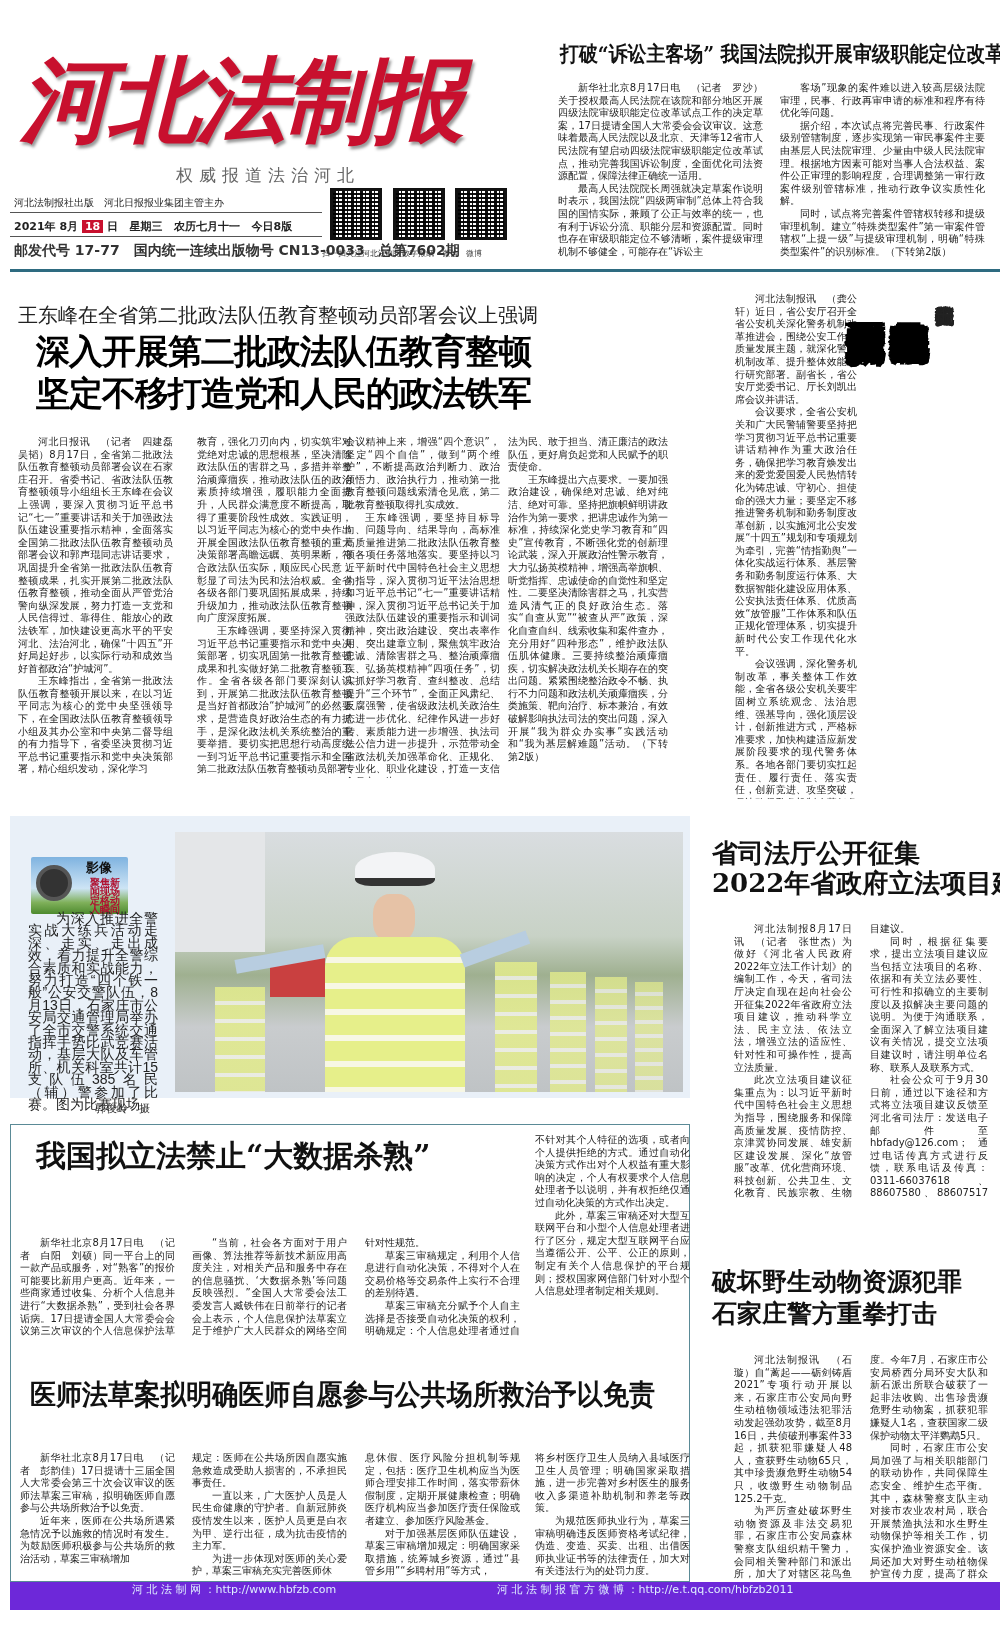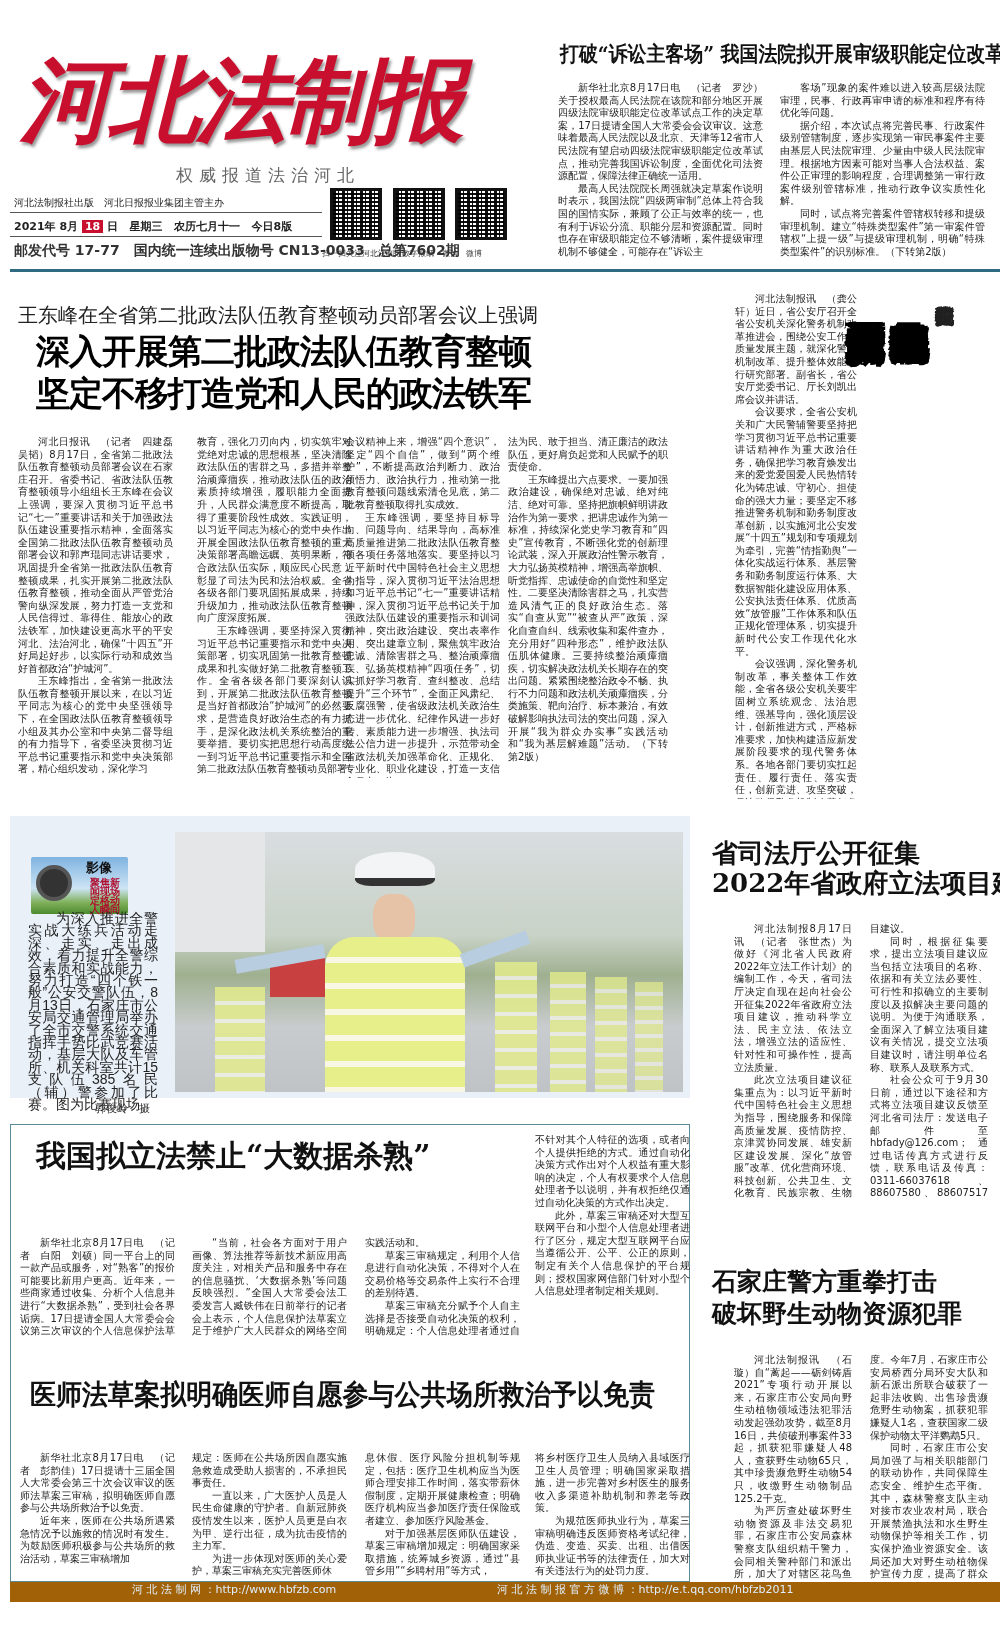--- a/index.html
+++ b/index.html
@@ -23,21 +23,21 @@
 .qr-cap{left:322px;top:248px;font-size:8px;color:#333;white-space:nowrap}
 .toprule{left:10px;top:269px;width:990px;height:3px;background:#2e6b80}
 
 .h-top{left:560px;top:40px;font-size:21px;width:440px;white-space:nowrap;transform:scaleX(.9);transform-origin:left}
 .kicker{left:18px;top:302px;font-size:20px;color:#222;white-space:nowrap}
 .mainhead{left:36px;top:330px;font-size:34px;font-weight:900;line-height:42px;color:#000;white-space:nowrap;font-family:"DejaVu Sans",sans-serif;letter-spacing:-1px}
 .vert{writing-mode:vertical-rl;color:#000}
 .photo-box{left:10px;top:816px;width:680px;height:282px;background:#e9f0f8}
 .photo{left:175px;top:832px;width:508px;height:260px;background:linear-gradient(180deg,#d9dde0 0%,#c8d2c6 40%,#9fb090 55%,#c9ccce 75%,#bfc3c5 100%);overflow:hidden}
 .box2{left:10px;top:1124px;width:680px;height:458px;border:1px solid #5a8a96}
-.footer{left:10px;top:1582px;width:990px;height:20px;background:#a16207;color:#dfefff;font-size:11px;line-height:16px}
+.footer{left:10px;top:1582px;width:990px;height:28px;background:#6d28d9;color:#dfefff;font-size:11px;line-height:16px}
 </style>
 </head>
 <body>
 
 <div class="abs mast-title">河北法制报</div>
 <div class="abs mast-slogan">权威报道法治河北</div>
 <div class="abs pub">河北法制报社出版　河北日报报业集团主管主办</div>
 <div class="abs hr1"></div>
 <div class="abs dateline">
   <span>2021年 8月</span>
@@ -141,21 +141,21 @@
 
 <div class="abs box2"></div>
 <div class="abs serifh" style="left:36px;top:1136px;font-size:30px;white-space:nowrap">我国拟立法禁止“大数据杀熟”</div>
 <div class="abs txt" style="left:20px;top:1237px;width:155px;height:100px;overflow:hidden">
   <p>新华社北京8月17日电　（记者　白阳　刘硕）同一平台上的同一款产品或服务，对“熟客”的报价可能要比新用户更高。近年来，一些商家通过收集、分析个人信息并进行“大数据杀熟”，受到社会各界诟病。17日提请全国人大常委会会议第三次审议的个人信息保护法草案，对“大数据杀熟”等问题作出规制。</p>
 </div>
 <div class="abs txt" style="left:192px;top:1237px;width:155px;height:100px;overflow:hidden">
   <p>“当前，社会各方面对于用户画像、算法推荐等新技术新应用高度关注，对相关产品和服务中存在的信息骚扰、‘大数据杀熟’等问题反映强烈。”全国人大常委会法工委发言人臧铁伟在日前举行的记者会上表示，个人信息保护法草案立足于维护广大人民群众的网络空间合法权益，对利用个人信息进行自动化决策作出有</p>
 </div>
 <div class="abs txt" style="left:365px;top:1237px;width:155px;height:100px;overflow:hidden">
-  <p style="text-indent:0">实践活动和。</p>
+  <p style="text-indent:0">针对性规范。</p>
   <p>草案三审稿规定，利用个人信息进行自动化决策，不得对个人在交易价格等交易条件上实行不合理的差别待遇。</p>
   <p>草案三审稿充分赋予个人自主选择是否接受自动化决策的权利，明确规定：个人信息处理者通过自动化决策方式向个人进行信息推送、商业营销，应当同时提供</p>
 </div>
 <div class="abs txt" style="left:535px;top:1134px;width:155px;height:204px;overflow:hidden">
   <p style="text-indent:0">不针对其个人特征的选项，或者向个人提供拒绝的方式。通过自动化决策方式作出对个人权益有重大影响的决定，个人有权要求个人信息处理者予以说明，并有权拒绝仅通过自动化决策的方式作出决定。</p>
   <p>此外，草案三审稿还对大型互联网平台和小型个人信息处理者进行了区分，规定大型互联网平台应当遵循公开、公平、公正的原则，制定有关个人信息保护的平台规则；授权国家网信部门针对小型个人信息处理者制定相关规则。</p>
 </div>
 
 <div class="abs serifh" style="left:30px;top:1376px;font-size:28px;white-space:nowrap;transform:scaleX(.93);transform-origin:left">医师法草案拟明确医师自愿参与公共场所救治予以免责</div>
 <div class="abs txt" style="left:20px;top:1452px;width:155px;height:125px;overflow:hidden">
@@ -170,22 +170,22 @@
 <div class="abs txt" style="left:365px;top:1452px;width:155px;height:125px;overflow:hidden">
   <p style="text-indent:0">息休假、医疗风险分担机制等规定，包括：医疗卫生机构应当为医师合理安排工作时间，落实带薪休假制度，定期开展健康检查；明确医疗机构应当参加医疗责任保险或者建立、参加医疗风险基金。</p>
   <p>对于加强基层医师队伍建设，草案三审稿增加规定：明确国家采取措施，统筹城乡资源，通过“县管乡用”“乡聘村用”等方式，</p>
 </div>
 <div class="abs txt" style="left:535px;top:1452px;width:155px;height:125px;overflow:hidden">
   <p style="text-indent:0">将乡村医疗卫生人员纳入县域医疗卫生人员管理；明确国家采取措施，进一步完善对乡村医生的服务收入多渠道补助机制和养老等政策。</p>
   <p>为规范医师执业行为，草案三审稿明确违反医师资格考试纪律，伪造、变造、买卖、出租、出借医师执业证书等的法律责任，加大对有关违法行为的处罚力度。</p>
 </div>
 
 <div class="abs serifh" style="left:712px;top:1266px;font-size:25px;line-height:32px;white-space:nowrap">
+  <div>破坏野生动物资源犯罪</div>
   <div>石家庄警方重拳打击</div>
-  <div>破坏野生动物资源犯罪</div>
 </div>
 <div class="abs txt" style="left:734px;top:1354px;width:118px;height:226px;overflow:hidden">
   <p>河北法制报讯　（石璇）自“蓠起——砺剑铸盾2021”专项行动开展以来，石家庄市公安局向野生动植物领域违法犯罪活动发起强劲攻势，截至8月16日，共侦破刑事案件33起，抓获犯罪嫌疑人48人，查获野生动物65只，其中珍贵濒危野生动物54只，收缴野生动物制品125.2千克。</p>
   <p>为严厉查处破坏野生动物资源及非法交易犯罪，石家庄市公安局森林警察支队组织精干警力，会同相关警种部门和派出所，加大了对辖区花鸟鱼虫市场、野味餐厅、文玩商店等行业场所的巡查力</p>
 </div>
 <div class="abs txt" style="left:870px;top:1354px;width:118px;height:226px;overflow:hidden">
   <p style="text-indent:0">度。今年7月，石家庄市公安局桥西分局环安大队和新石派出所联合破获了一起非法收购、出售珍贵濒危野生动物案，抓获犯罪嫌疑人1名，查获国家二级保护动物太平洋鹦鹉5只。</p>
   <p>同时，石家庄市公安局加强了与相关职能部门的联动协作，共同保障生态安全、维护生态平衡。其中，森林警察支队主动对接市农业农村局，联合开展禁渔执法和水生野生动物保护等相关工作，切实保护渔业资源安全。该局还加大对野生动植物保护宣传力度，提高了群众自觉保护野生动物资源意识。</p>
 </div>
 

